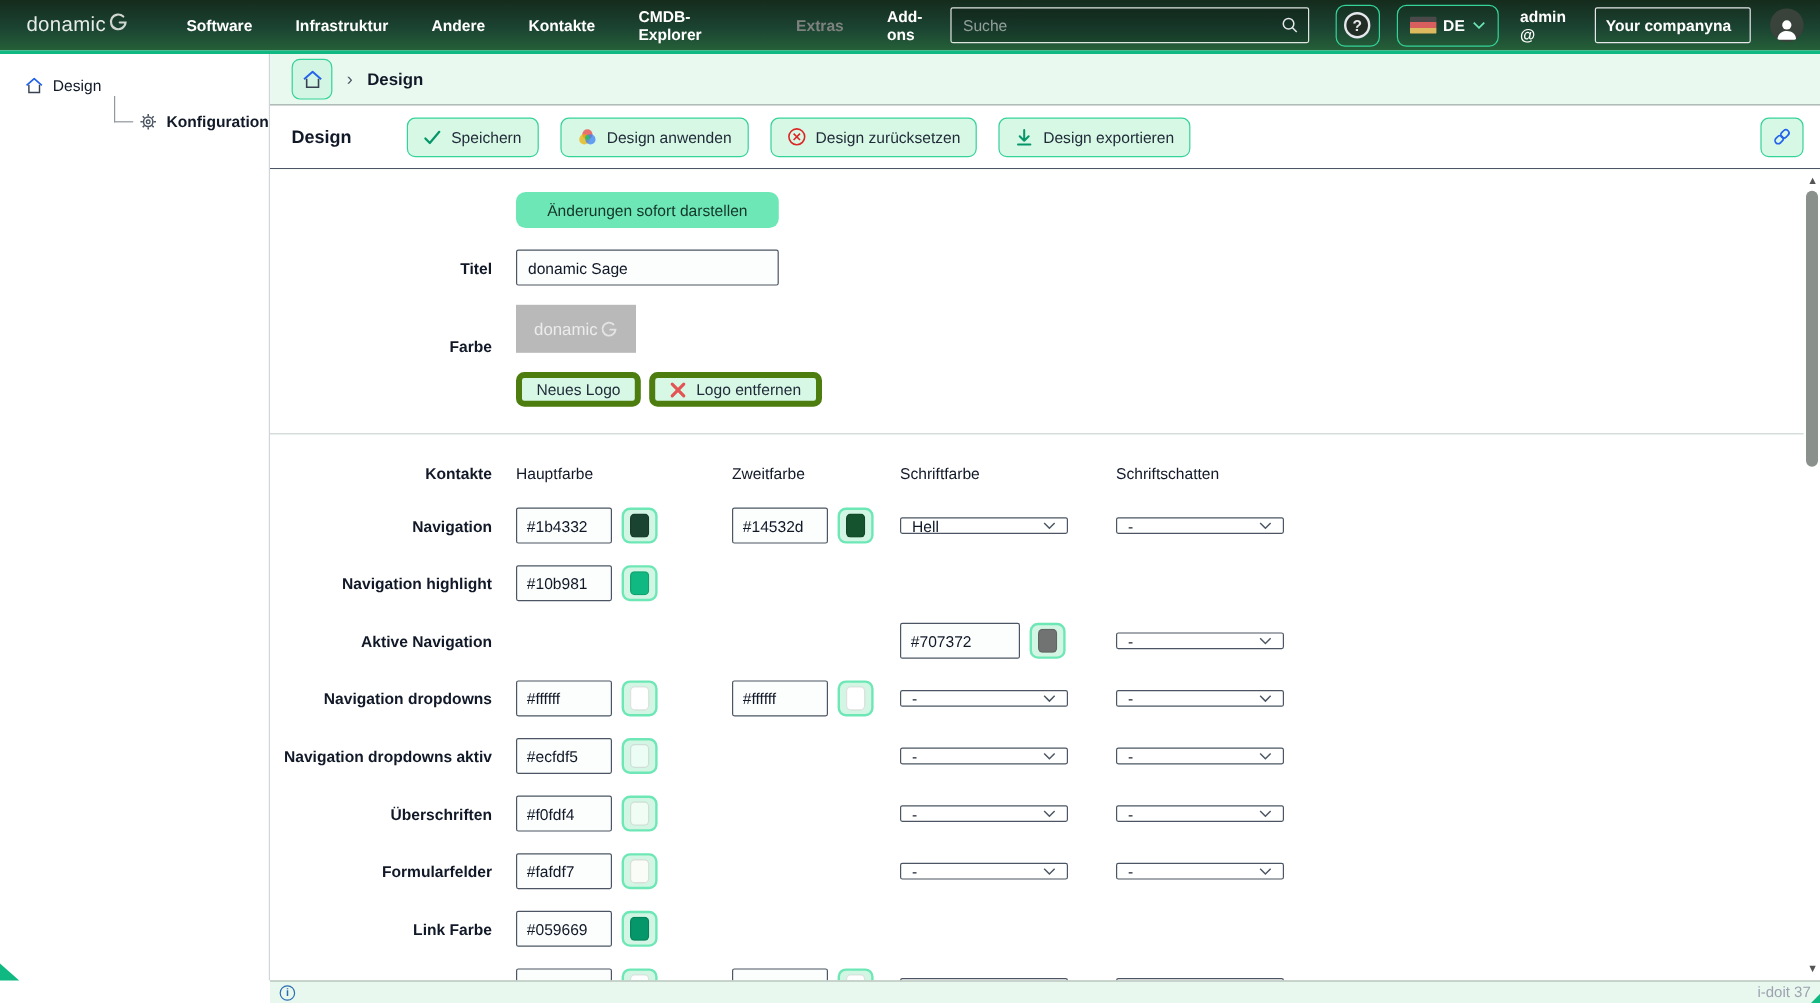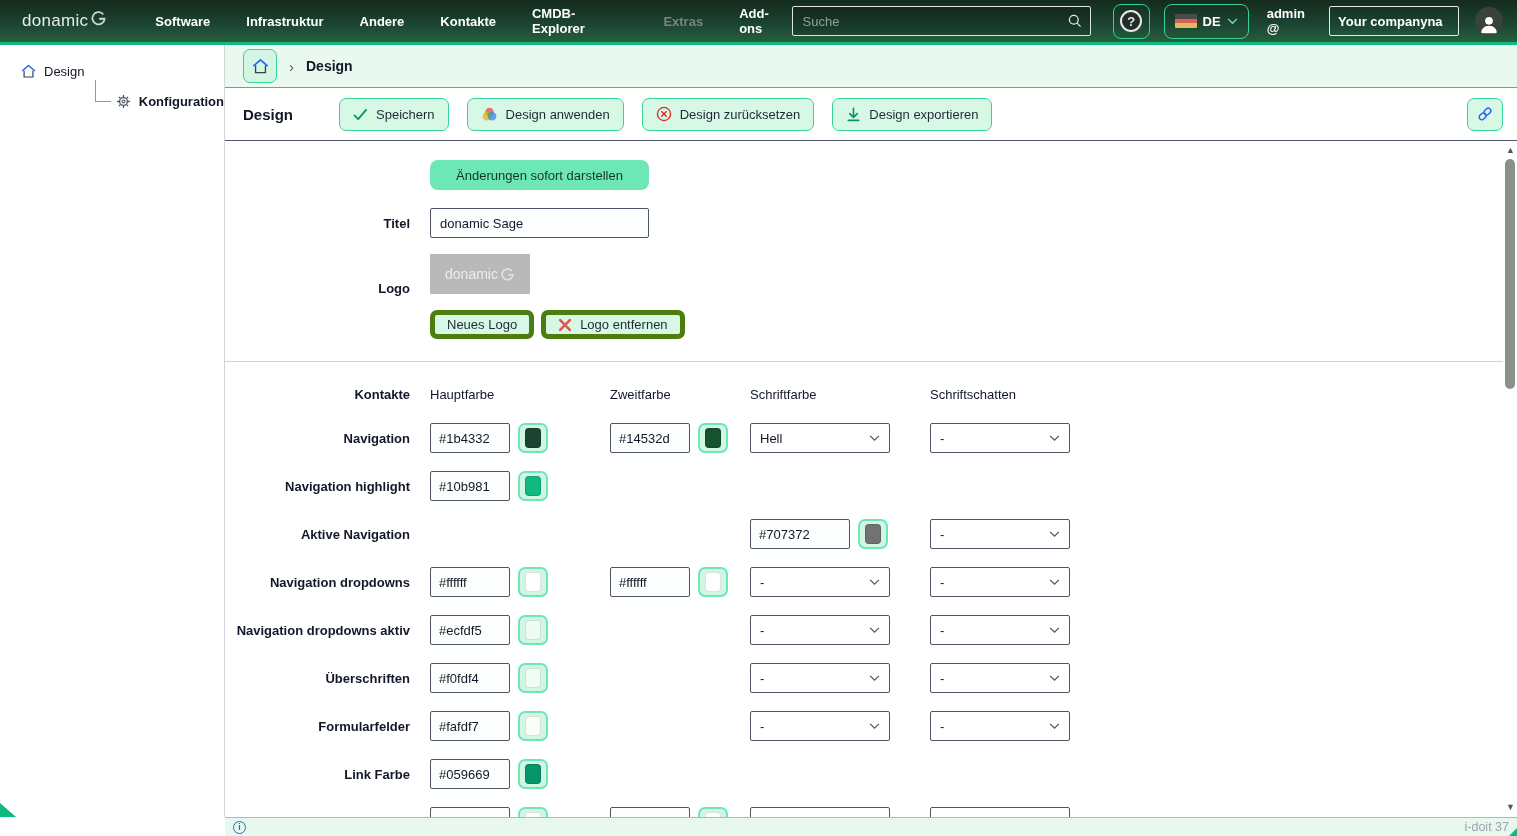--- a/index.html
+++ b/index.html
@@ -64,21 +64,21 @@
   .trow { display:grid; grid-template-columns:205px 180px 140px 180px 170px; align-items:center; height:48px; }
   .trow.hdr { height:40px; margin-top:12px; align-items:center; }
   .tlabel { text-align:right; padding-right:20px; font-weight:700; color:#111827; }
   .thead { font-weight:400; color:#111827; }
   .thead.first { font-weight:700; text-align:right; padding-right:20px; }
   .fieldgroup { display:flex; align-items:center; gap:8px; }
   .color-input { width:80px; height:30px; border:1px solid #4b5563; border-radius:2px; background:#fcfefd; padding:0 8px; font-size:13px; font-family:inherit; color:#111827; }
   .color-input.wide { width:100px; }
   .swatch { width:30px; height:30px; background:#d2f6e3; border:2px solid #6ee7b7; border-radius:7px; display:flex; align-items:center; justify-content:center; cursor:pointer; padding:0; }
   .swatch-inner { width:16px; height:20px; border-radius:4px; border:1px solid rgba(0,0,0,.12); display:block; }
-  .dd { width:140px; height:30px; border:1px solid #4b5563; border-radius:2px; background:#fff; display:flex; align-items:center; justify-content:space-between; padding:0 9px; cursor:pointer; color:#111827; }
+  .dd { width:140px; height:14px; border:1px solid #4b5563; border-radius:2px; background:#fff; display:flex; align-items:center; justify-content:space-between; padding:0 9px; cursor:pointer; color:#111827; }
 
   
   .vscroll { position:absolute; right:0; top:5px; width:13px; height:668px; }
   .vs-arrow { position:absolute; left:2px; width:9px; height:9px; color:#555; font-size:9px; line-height:9px; text-align:center; cursor:pointer; }
   .vs-up { top:0; }
   .vs-down { bottom:2px; }
   .vs-thumb { position:absolute; left:1px; top:13px; width:10px; height:230px; background:#8a908b; border-radius:6px; cursor:pointer; }
 
   
   .statusbar { position:absolute; left:225px; top:817px; width:1292px; height:19px; background:#e9f8ef; border-top:1px solid #aebbb2; display:flex; align-items:center; padding:0 8px; gap:7px; }
@@ -220,21 +220,21 @@
         <div class="flabel"></div>
         <div><button class="preview-btn">Änderungen sofort darstellen</button></div>
       </div>
 
       <div class="frow">
         <div class="flabel">Titel</div>
         <div><input class="titel-input" value="donamic Sage" style=""></div>
       </div>
 
       <div class="frow">
-        <div class="flabel">Logo</div>
+        <div class="flabel">Farbe</div>
         <div>
           <div class="logo-box">
             <span>donamic</span>
             <svg width="15" height="15" viewBox="0 0 20 20">
                 <path d="M15 4.5 A7.2 7.2 0 1 0 17.2 10.3 L11.5 10.3" stroke="#e3e3e3" stroke-width="2.1" fill="none" stroke-linecap="round"></path>
               </svg>
           </div>
           <div class="logo-btn-row">
             <button class="gbtn">
               <span>Neues Logo</span>

